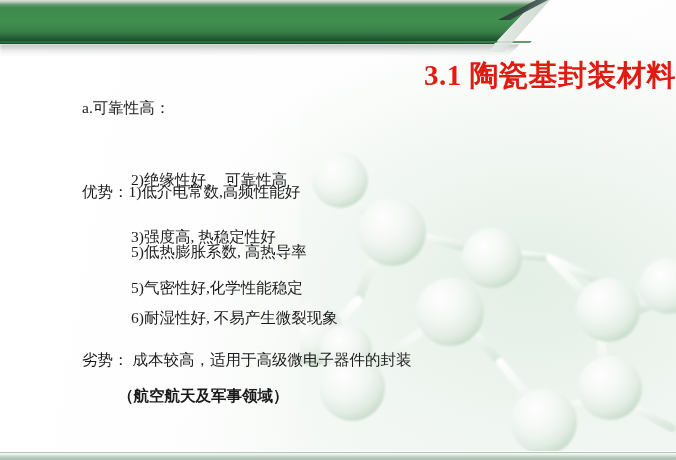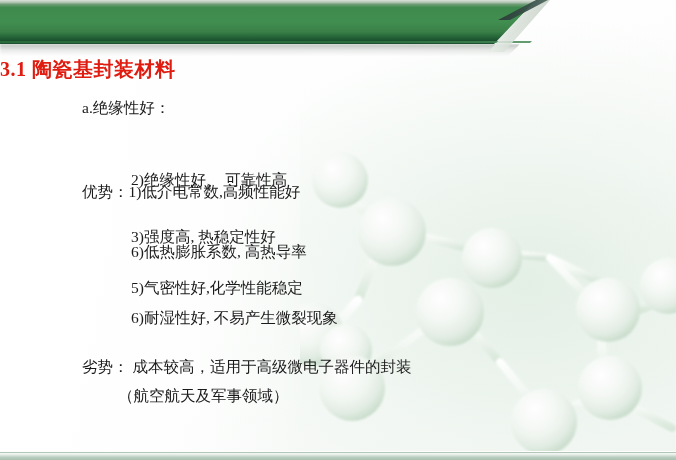--- a/index.html
+++ b/index.html
@@ -125,23 +125,23 @@
     width: 380px; height: 305px;
     opacity: .97;
     pointer-events: none;
   }
 
   
   .title {
     position: absolute;
     left: 0; top: 56px;
     width: 676px;
-    text-align: left;
+    text-align: right;
     font-family: "Liberation Serif", "DejaVu Serif", serif;
-    font-size: 20px;
+    font-size: 29px;
     font-weight: bold;
     color: #e01b10;
     letter-spacing: .5px;
     text-shadow: 0 1px 0 rgba(255,255,255,0.7);
   }
 
   
   .body-text {
     position: absolute;
     left: 0; top: 100px;
@@ -157,22 +157,22 @@
     font-size: 15.5px;
     color: #1a1a1a;
   }
   .l-a       { left: 82px;  top: 0px;   }
   .l-ys      { left: 82px;  top: 36px; margin-top: 48px;  }
   .l-2       { left: 131px; top: 72px; text-align: right;  }
   .l-3       { left: 131px; top: 108px; margin-top: 21px; }
   .l-4       { left: 131px; top: 144px; }
   .l-5       { left: 131px; top: 180px; text-align: right; }
   .l-6       { left: 131px; top: 210px; }
-  .l-ls      { left: 82px;  top: 252px; margin-top: 7px; }
-  .l-paren   { left: 118px; top: 288px; }
+  .l-ls      { left: 82px;  top: 252px; }
+  .l-paren   { left: 118px; top: 288px; font-weight: bold; }
 </style>
 </head>
 <body>
 
 <div id="slide">
 
   <div class="bg-base"></div>
   <div class="bg-left-fade"></div>
 
   <svg class="molecule" viewBox="0 0 380 305" aria-hidden="true">
@@ -237,25 +237,25 @@
     <div class="banner-green"></div>
     <div class="banner-edge-line"></div>
     <div class="banner-under-gray"></div>
     <div class="banner-bevel"></div>
     <div class="banner-bevel-dark"></div>
   </div>
 
   <div class="title">3.1 陶瓷基封装材料</div>
 
   <div class="body-text">
-    <div class="line l-a">a.绝缘性好：</div>
+    <div class="line l-a">a.可靠性高：</div>
     <div class="line l-ys">优势：1)低介电常数,高频性能好</div>
     <div class="line l-2">2)绝缘性好、 可靠性高</div>
     <div class="line l-3">3)强度高, 热稳定性好</div>
-    <div class="line l-4">6)低热膨胀系数, 高热导率</div>
+    <div class="line l-4">5)低热膨胀系数, 高热导率</div>
     <div class="line l-5">5)气密性好,化学性能稳定</div>
     <div class="line l-6">6)耐湿性好, 不易产生微裂现象</div>
     <div class="line l-ls">劣势： 成本较高，适用于高级微电子器件的封装</div>
     <div class="line l-paren">（航空航天及军事领域）</div>
   </div>
 
   <div class="bottom-bar"></div>
   <div class="bottom-bar-line"></div>
 
 </div>

